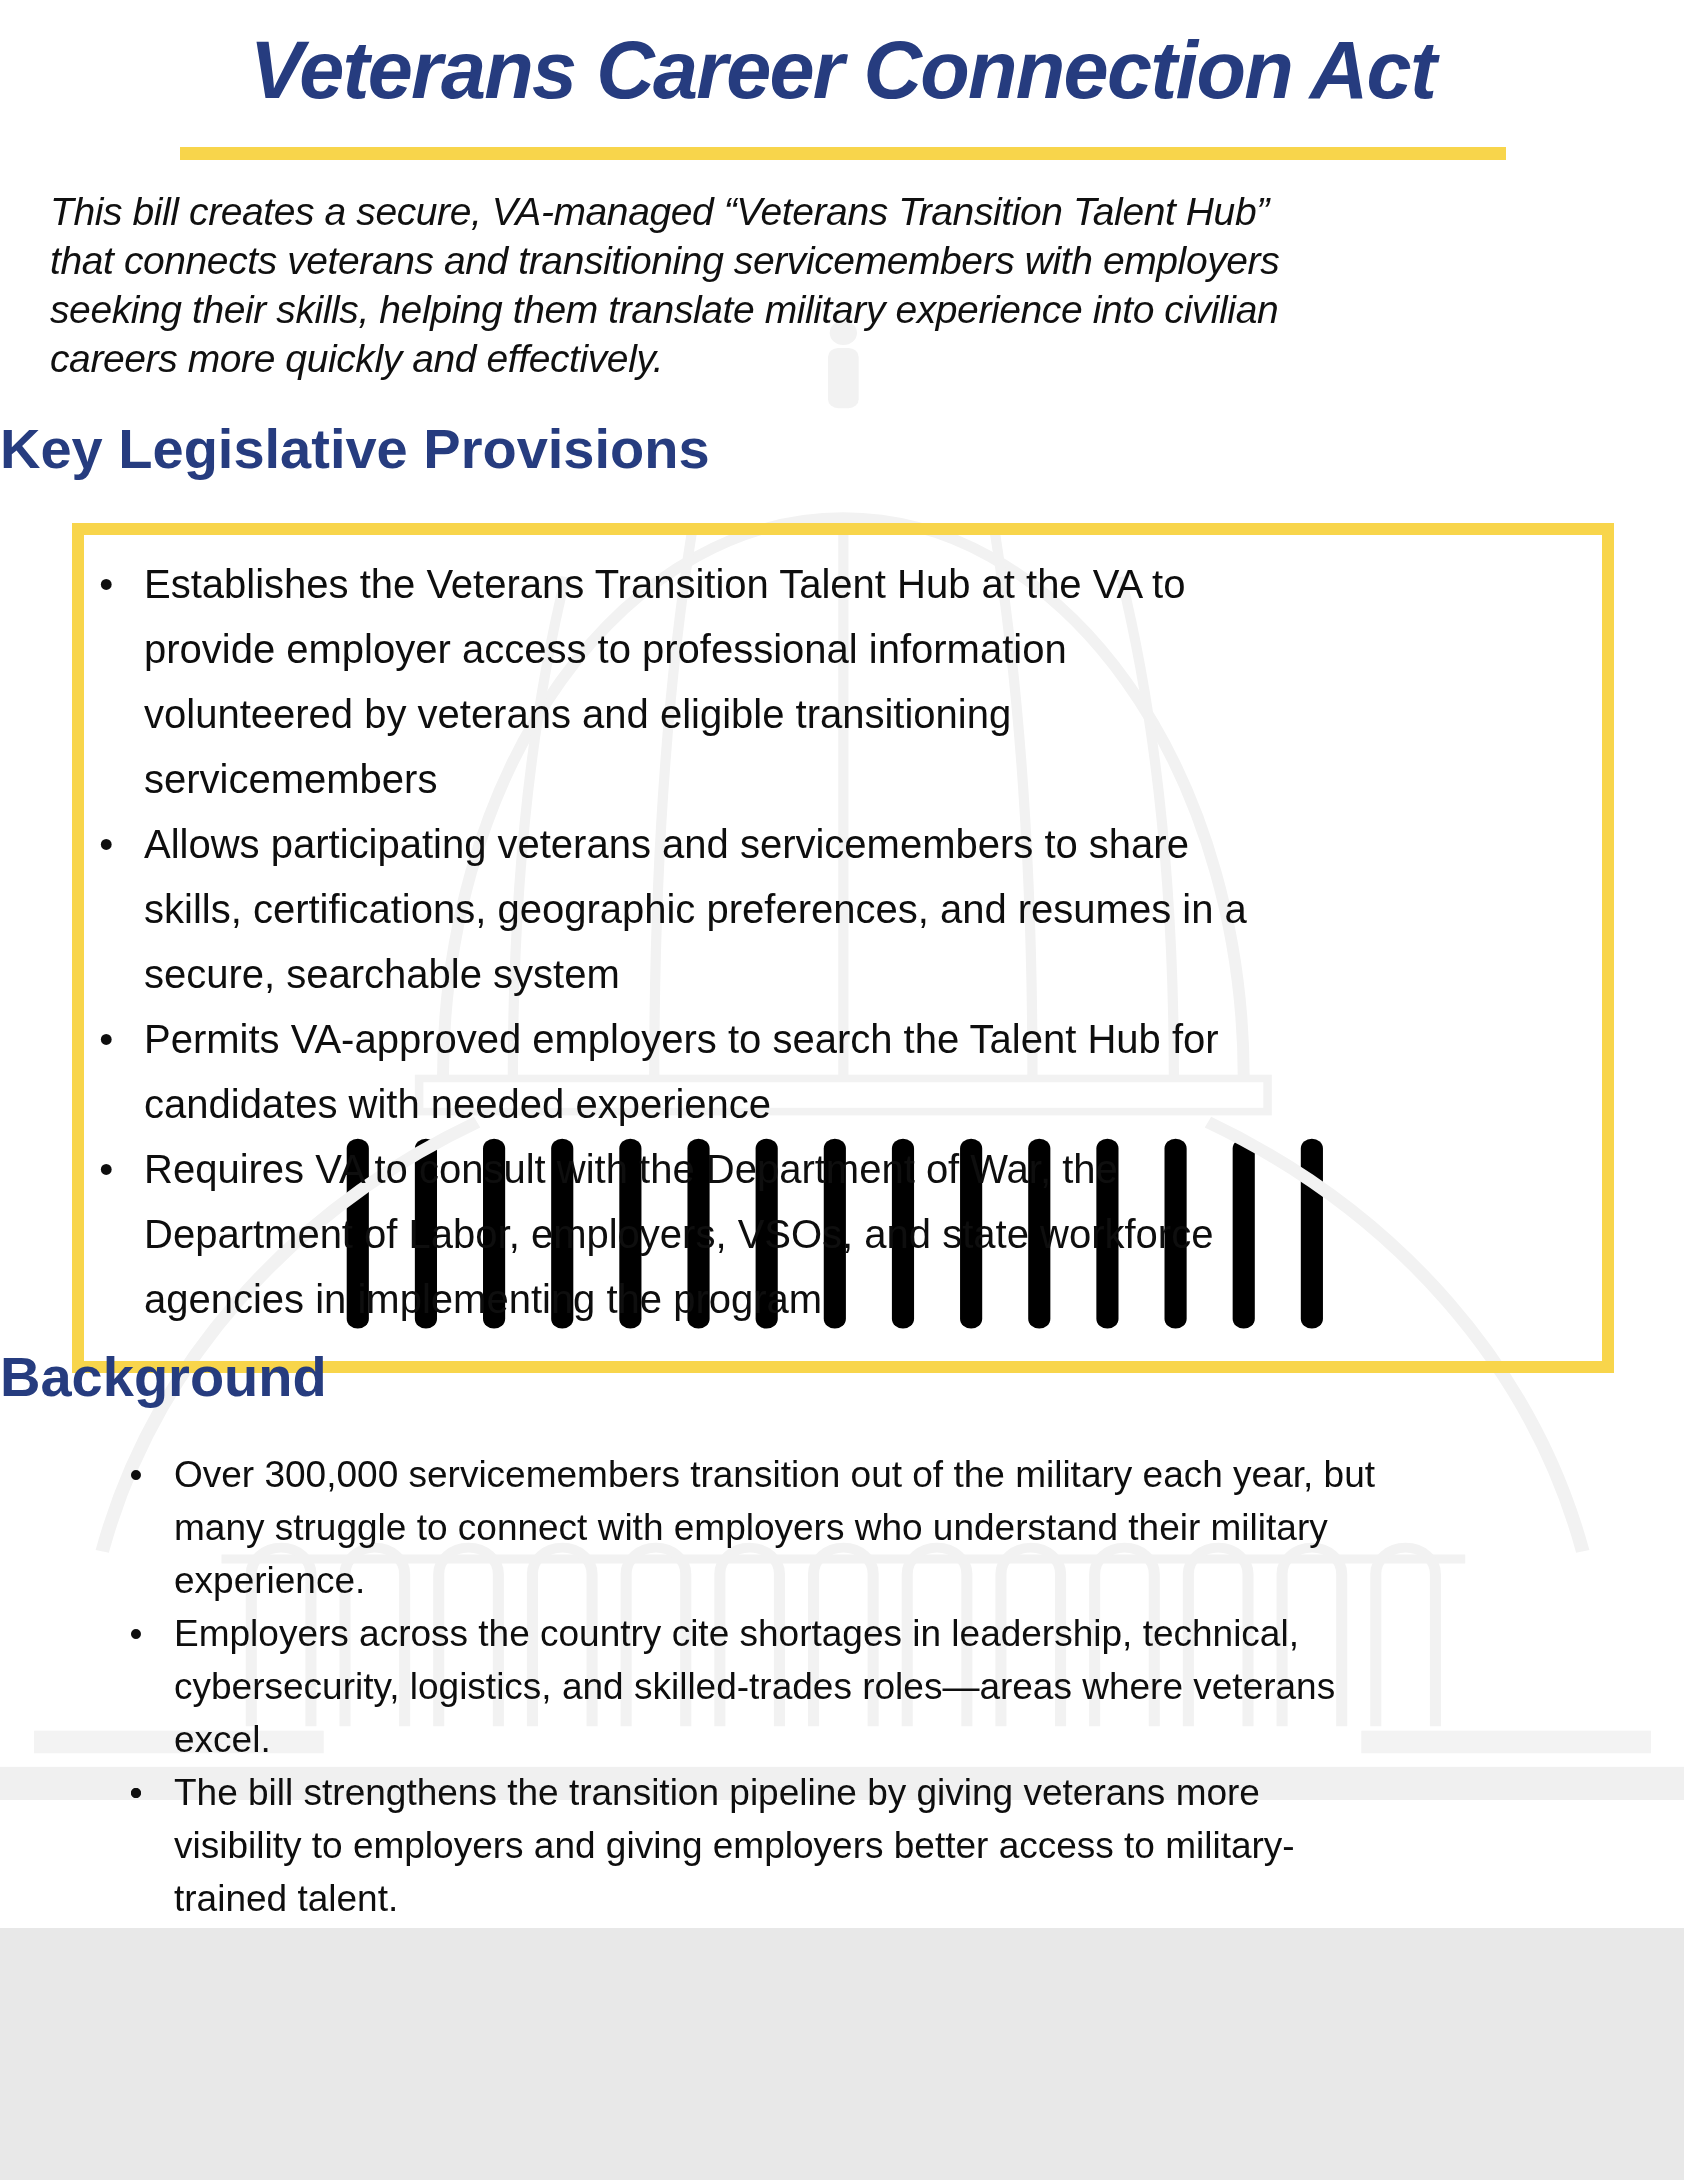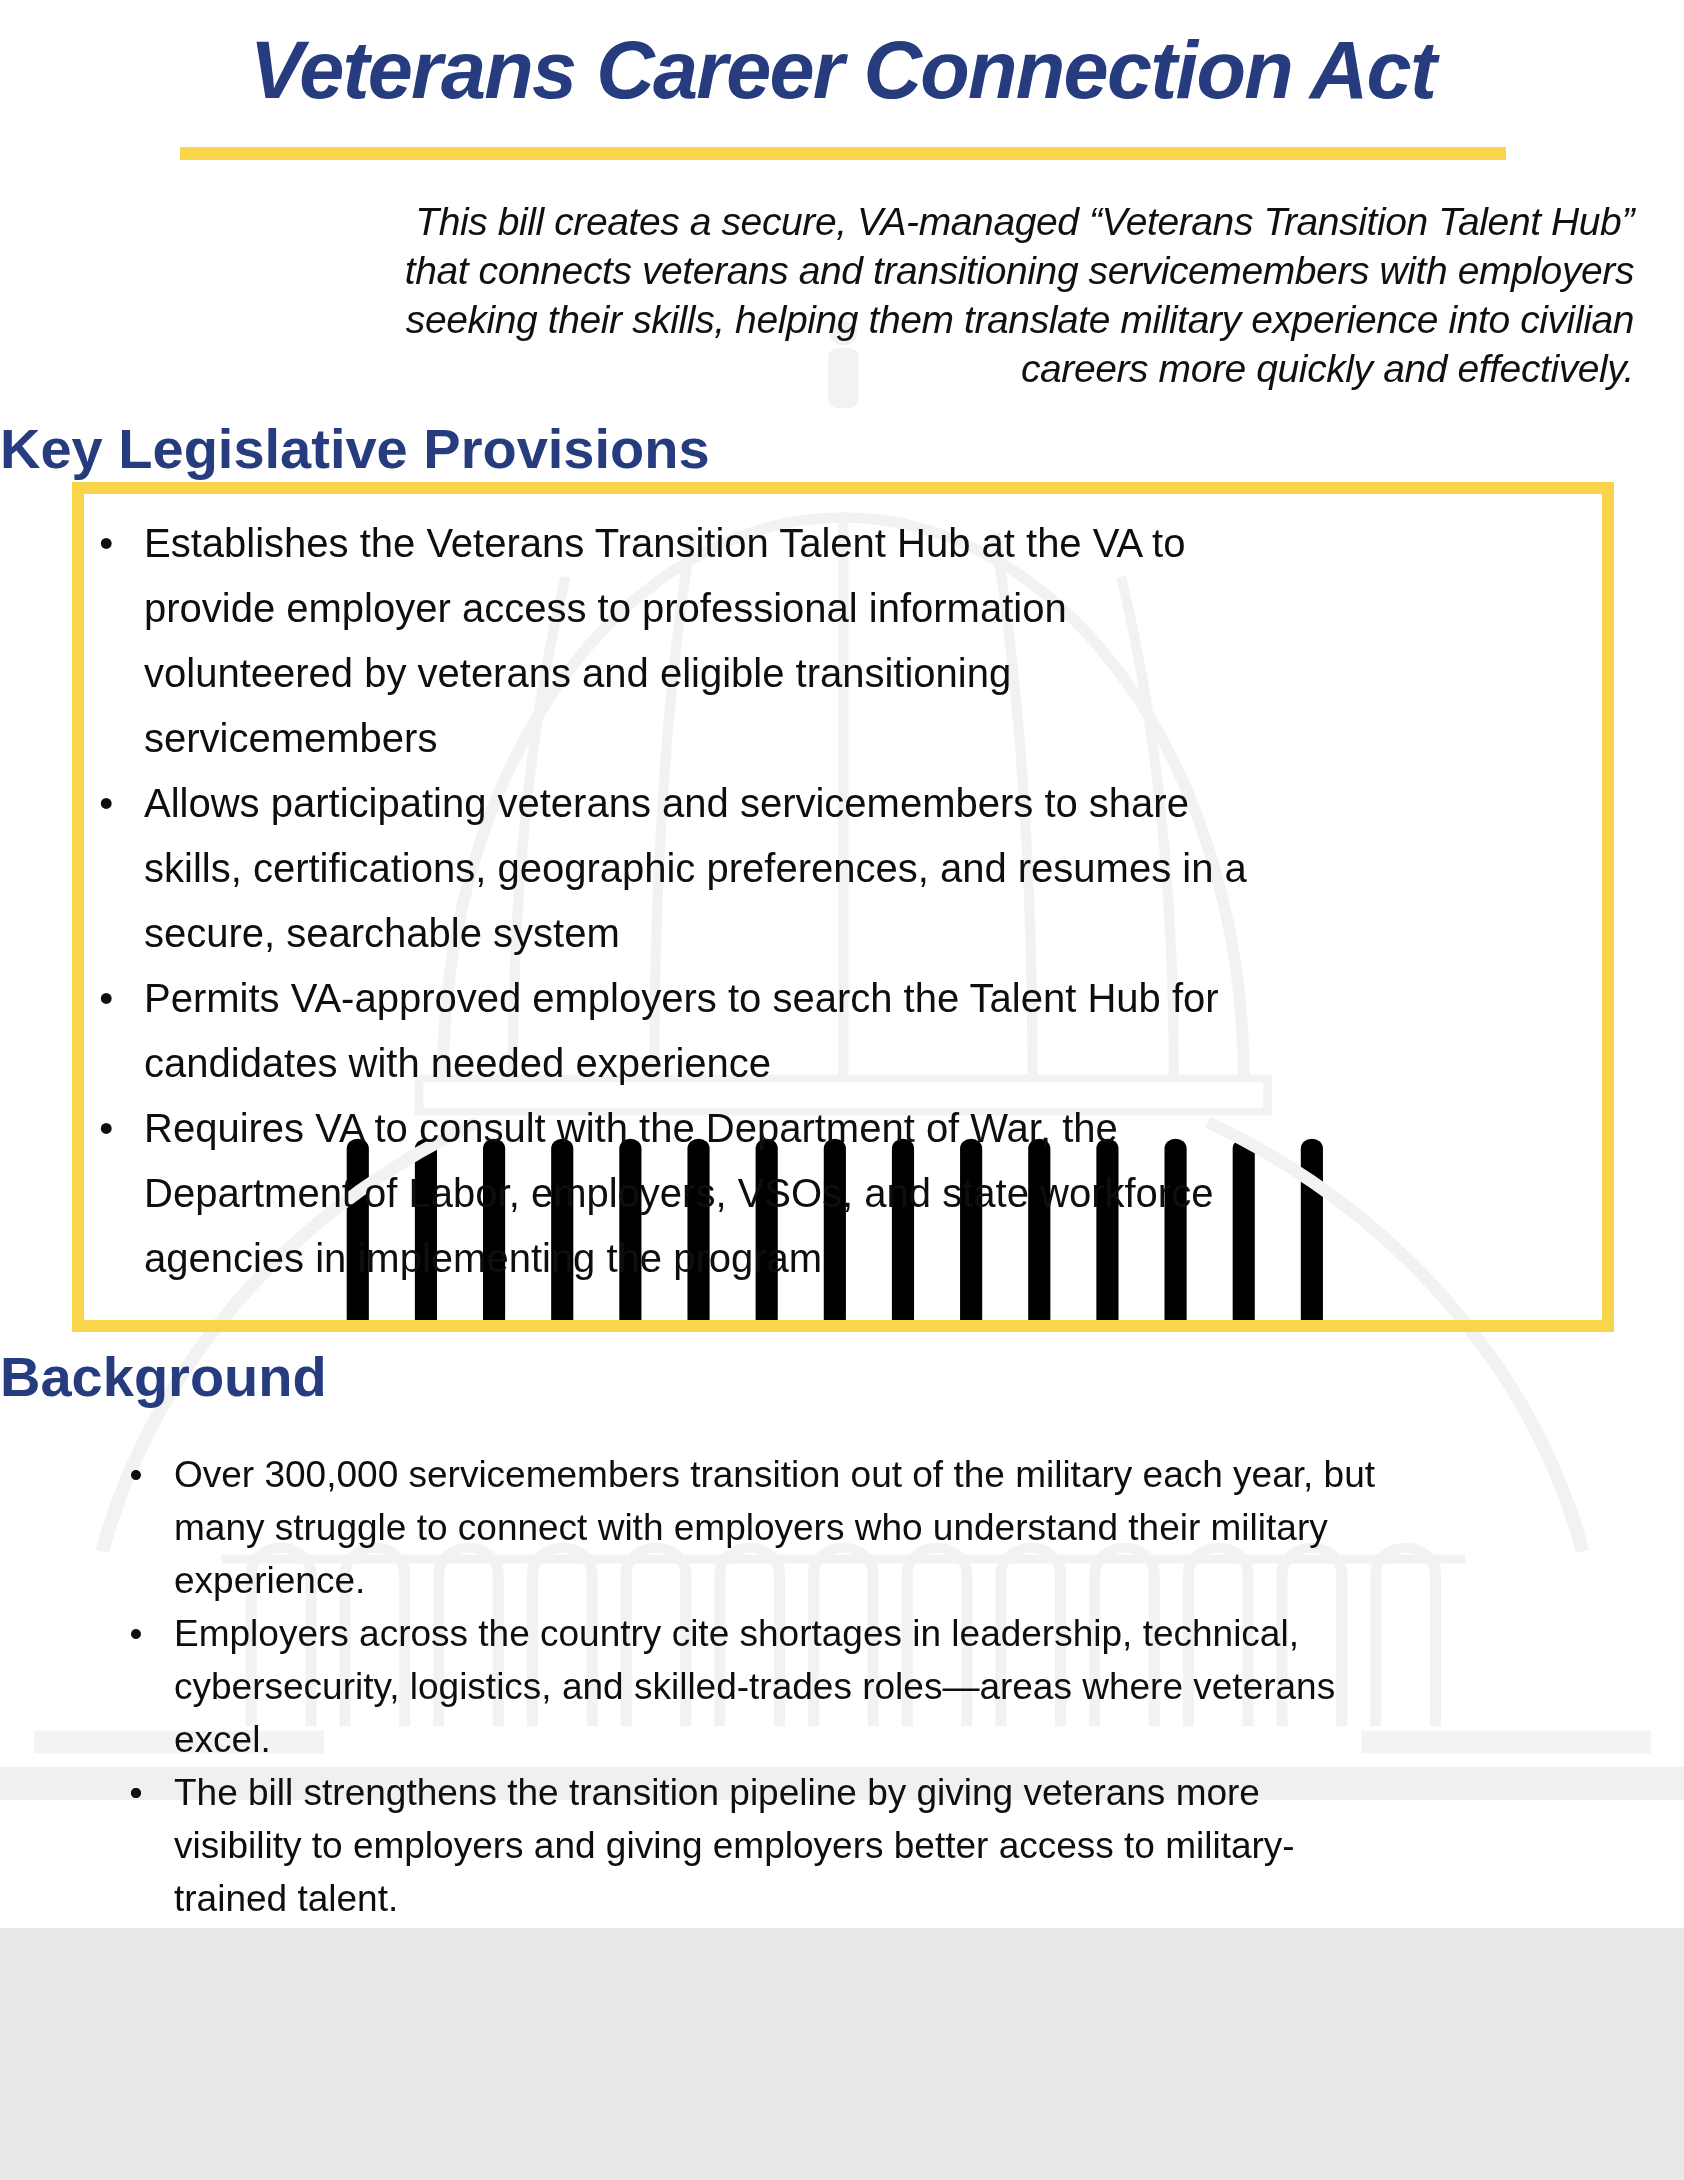--- a/index.html
+++ b/index.html
@@ -26,38 +26,38 @@
     margin:0;text-align:center;
     font-size:81px;font-weight:700;font-style:italic;
     letter-spacing:-1.7px;
     color:var(--navy,#263c7f);
   }
   .title-underline{
     position:absolute;top:147px;left:180px;width:1326px;height:12.8px;
     background:var(--yellow,#f8d54b);
   }
   .intro{
-    position:absolute;top:197px;left:50px;width:1584px;
-    margin:0;text-align:right;
+    position:absolute;top:187px;left:50px;width:1584px;
+    margin:0;text-align:left;
     font-size:39px;font-style:italic;color:var(--text-black,#101010);
     line-height:49px;letter-spacing:-0.4px;
   }
   .intro-line{display:block;}
 
   .section-heading{
     position:absolute;left:0;width:100%;margin:0;
     text-align:left;
     font-size:56px;font-weight:700;
     color:var(--navy,#263c7f);
   }
   .provisions-heading{top:416px;}
   .background-heading{top:1344px;}
 
   .provision-box{
-    position:absolute;top:482px;left:72px;width:1542px;height:850px;
+    position:absolute;top:523px;left:72px;width:1542px;height:850px;
     box-sizing:border-box;
     border:12px solid var(--yellow,#f8d54b);
     background:transparent;
   }
   .provision-box ul{
     margin:17px 0 0 0;padding:0 25.6px 0 0;list-style:none;
   }
   .provision-box li{
     position:relative;padding-left:60px;
     font-size:40px;line-height:65px;color:#0e0e0e;

